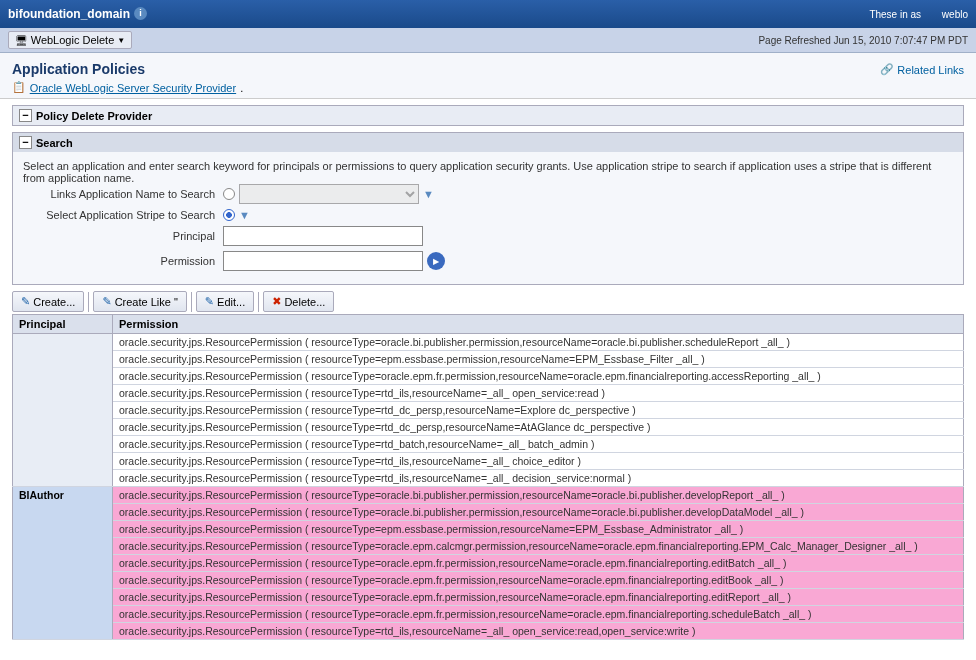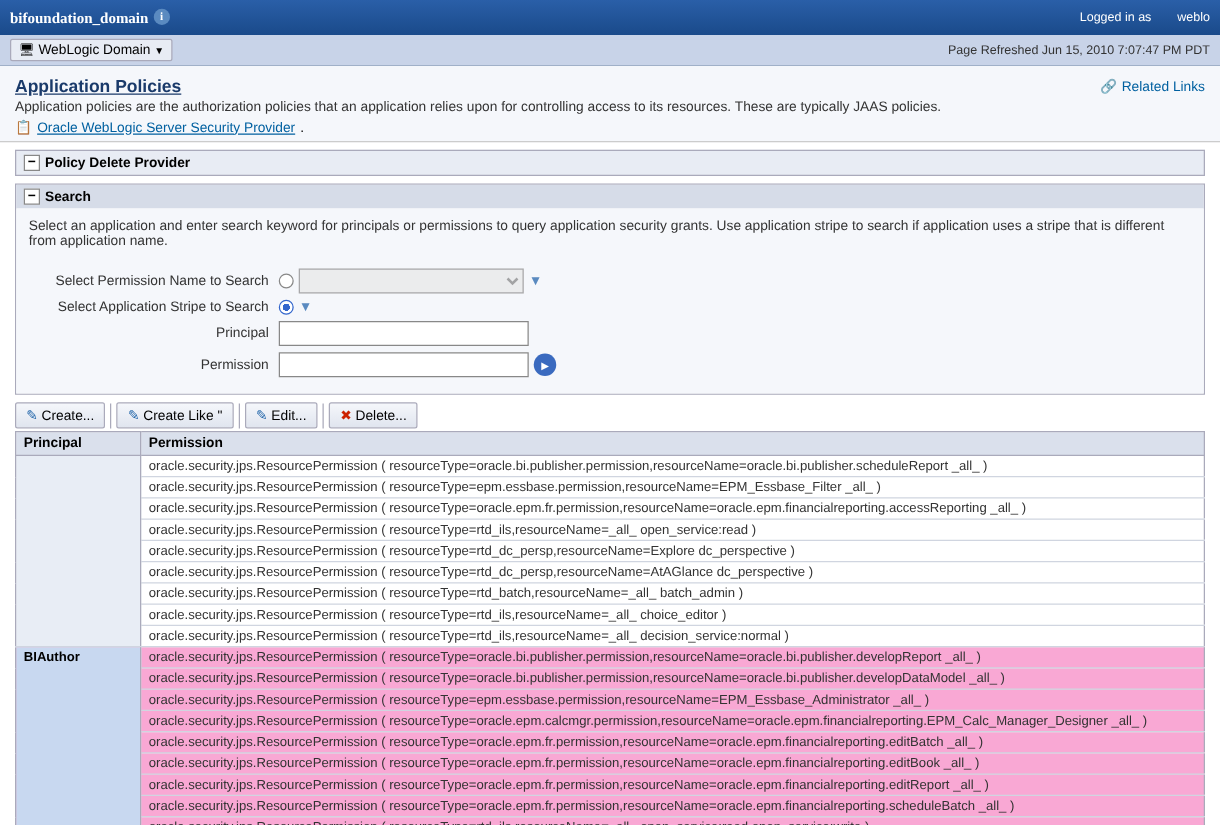--- a/index.html
+++ b/index.html
@@ -22,21 +22,20 @@
       align-items: center;
       color: #fff;
       min-height: 28px;
     }
     #header-left {
       display: flex;
       align-items: flex-start;
       gap: 4px;
       font-size: 12px;
       font-weight: bold;
-      font-family: Liberation Serif, serif;
     }
     #header-right {
       font-size: 10px;
       text-align: right;
     }
     #subheader {
       background: #c8d3e8;
       padding: 3px 8px;
       display: flex;
       align-items: center;
@@ -67,21 +66,20 @@
       display: flex;
       justify-content: space-between;
       align-items: flex-start;
     }
     #page-title-block {}
     #page-title {
       font-size: 14px;
       font-weight: bold;
       color: #1a3a6a;
       margin-bottom: 3px;
-      text-decoration: underline;
     }
     #page-description {
       font-size: 11px;
       color: #333;
       max-width: 860px;
     }
     #related-links {
       color: #0060a0;
       font-size: 11px;
       cursor: pointer;
@@ -120,21 +118,21 @@
       gap: 4px;
       cursor: pointer;
     }
     #search-content {
       padding: 8px 10px;
       background: #f5f7fb;
     }
     #search-description {
       font-size: 11px;
       color: #333;
-      margin-bottom: 16px;
+      margin-bottom: 0;
     }
     .form-row {
       display: flex;
       align-items: center;
       margin-bottom: 5px;
     }
     .form-label {
       width: 200px;
       text-align: right;
       padding-right: 8px;
@@ -291,42 +289,41 @@
   </style>
 </head>
 <body>
 
 <div id="header">
   <div id="header-left">
     <span style="cursor:pointer;">bifoundation_domain</span>
     <span class="info-icon">i</span>
   </div>
   <div id="header-right">
-    <span>Logged in as</span>
+    <span>These in as</span>
     <span style="margin-left:3px;padding-left:15px;">weblo</span>
   </div>
 </div>
 
 <div id="subheader">
   <div style="display:flex;align-items:center;gap:3px;cursor:pointer;background:#e8ecf4;border:1px solid #aab;padding:2px 6px;border-radius:2px;">
     <span style="font-size:10px;">🖥</span>
-    <span>WebLogic Domain</span>
+    <span>WebLogic Delete</span>
     <span style="font-size:8px;">▼</span>
   </div>
   <div id="subheader-right">
     <span>Page Refreshed Jun 15, 2010 7:07:47 PM PDT</span>
   </div>
 </div>
 
 <div id="main">
 
   <div id="page-header">
     <div id="page-title-block">
       <div id="page-title">Application Policies</div>
-      <div id="page-description">Application policies are the authorization policies that an application relies upon for controlling access to its resources. These are typically JAAS policies.</div>
       <div style="margin-top:4px;display:flex;align-items:center;gap:4px;">
         <span style="color:#5a8ac0;font-size:11px;">📋</span>
         <a class="link-blue" href="#">Oracle WebLogic Server Security Provider</a>
         <span>.</span>
       </div>
     </div>
     <div id="related-links" style="display:flex;align-items:center;gap:3px;">
       <span>🔗</span>
       <span>Related Links</span>
     </div>
@@ -341,21 +338,21 @@
 
   <div id="search-section">
     <div id="search-header">
       <span class="toggle-icon">−</span>
       <span>Search</span>
     </div>
     <div id="search-content">
       <div id="search-description">Select an application and enter search keyword for principals or permissions to query application security grants. Use application stripe to search if application uses a stripe that is different from application name.</div>
 
       <div class="form-row">
-        <div class="form-label">Select Permission Name to Search</div>
+        <div class="form-label">Links Application Name to Search</div>
         <div class="form-control">
           <div class="radio-btn"></div>
           <select class="form-select" disabled="" style="width:180px;"><option><no application="" selected=""></no></option></select>
           <span style="color:#5a8ac0;">▼</span>
         </div>
       </div>
 
       <div class="form-row">
         <div class="form-label">Select Application Stripe to Search</div>
         <div class="form-control">

